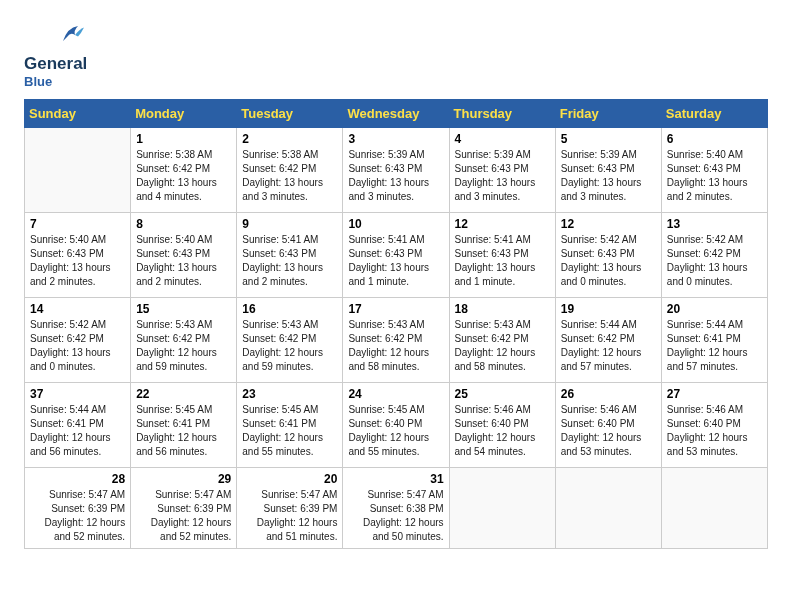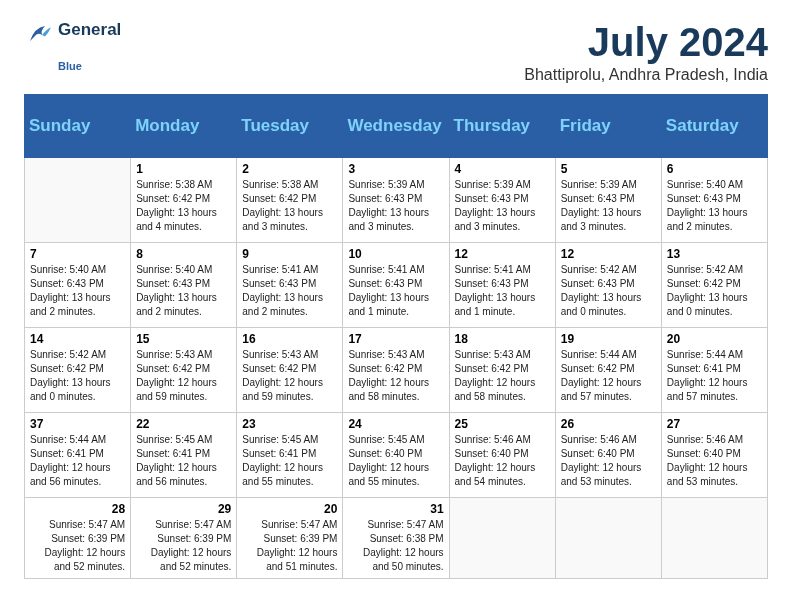--- a/index.html
+++ b/index.html
@@ -11,22 +11,23 @@
       padding: 20px 24px;
     }
     .header-section {
       display: flex;
       justify-content: space-between;
       align-items: flex-start;
       margin-bottom: 10px;
     }
     .logo {
       display: flex;
-      align-items: flex-start;
+      align-items: flex-end;
       gap: 4px;
+      flex-direction: column;
     }
     .logo-bird {
       width: 30px;
       height: 30px;
     }
     .title-section {
       text-align: right;
     }
     .month-title {
       font-size: 40px;
@@ -39,24 +40,24 @@
       color: #333;
       margin-top: 2px;
     }
     .calendar-table {
       width: 100%;
       border-collapse: collapse;
       font-size: 11px;
     }
     .calendar-table thead tr th {
       background-color: #2a5fa5;
-      color: #7dd3fc;
-      padding: 21px 4px;
+      color: #fde047;
+      padding: 6px 4px;
       text-align: left;
-      font-size: 17px;
+      font-size: 13px;
       font-weight: 600;
       border: 1px solid #2a5fa5;
     }
     .calendar-table tbody tr td {
       border: 1px solid #ccc;
       vertical-align: top;
       padding: 4px 5px;
       width: calc(100% / 7);
       min-height: 80px;
       height: 85px;
@@ -84,26 +85,22 @@
 <body>
 
 <div class="header-section">
   <div class="logo">
     <svg class="logo-bird" viewBox="0 0 40 40">
       <path d="M8 28 Q14 10 28 8 Q22 14 24 20 Q18 16 14 22 Z" fill="#2a5fa5"></path>
       <path d="M24 20 Q30 12 36 10 Q32 18 28 22 Z" fill="#4a9fd5"></path>
     </svg>
     <div>
       <div style="font-size:17px;font-weight:bold;color:#1a3a5c;">General</div>
-      <div style="font-size:11px;font-weight:bold;color:#2a5fa5;margin-top:20px;">Blue</div>
+      <div style="font-size:13px;font-weight:bold;color:#2a5fa5;">Blue</div>
     </div>
-  </div>
-  <div class="title-section">
-    <div class="month-title">July 2024</div>
-    <div class="location">Bhattiprolu, Andhra Pradesh, India</div>
   </div>
 </div>
 
 <table class="calendar-table">
   <thead>
     <tr>
     <th>Sunday</th>
         <th>Monday</th>
         <th>Tuesday</th>
         <th>Wednesday</th>

